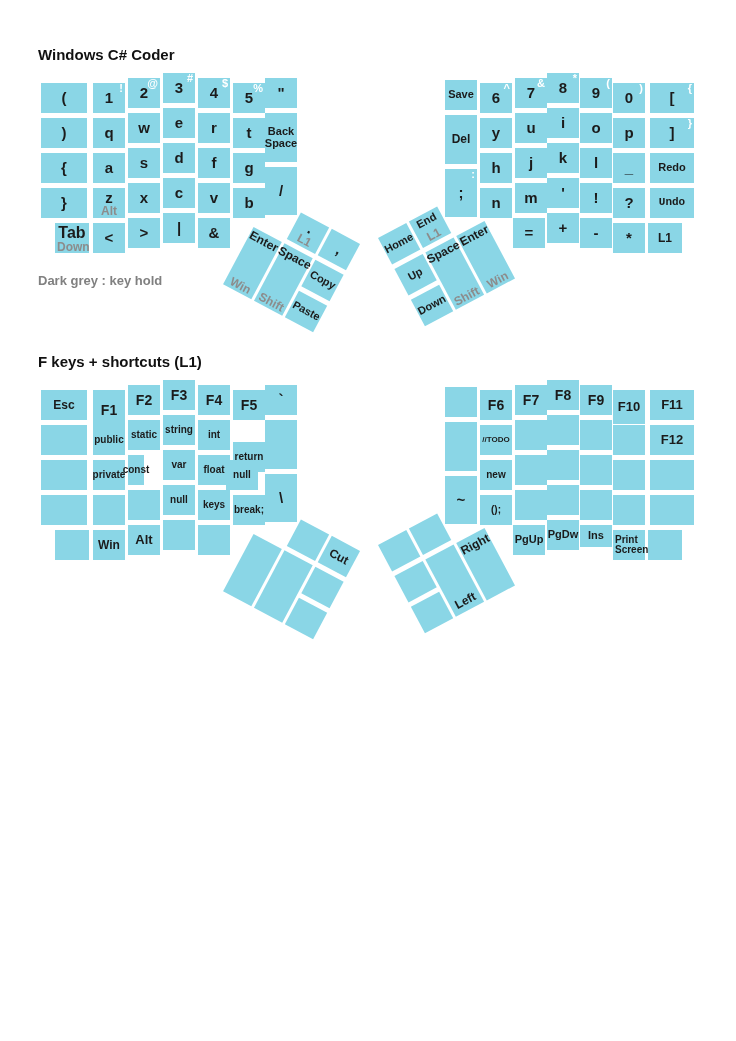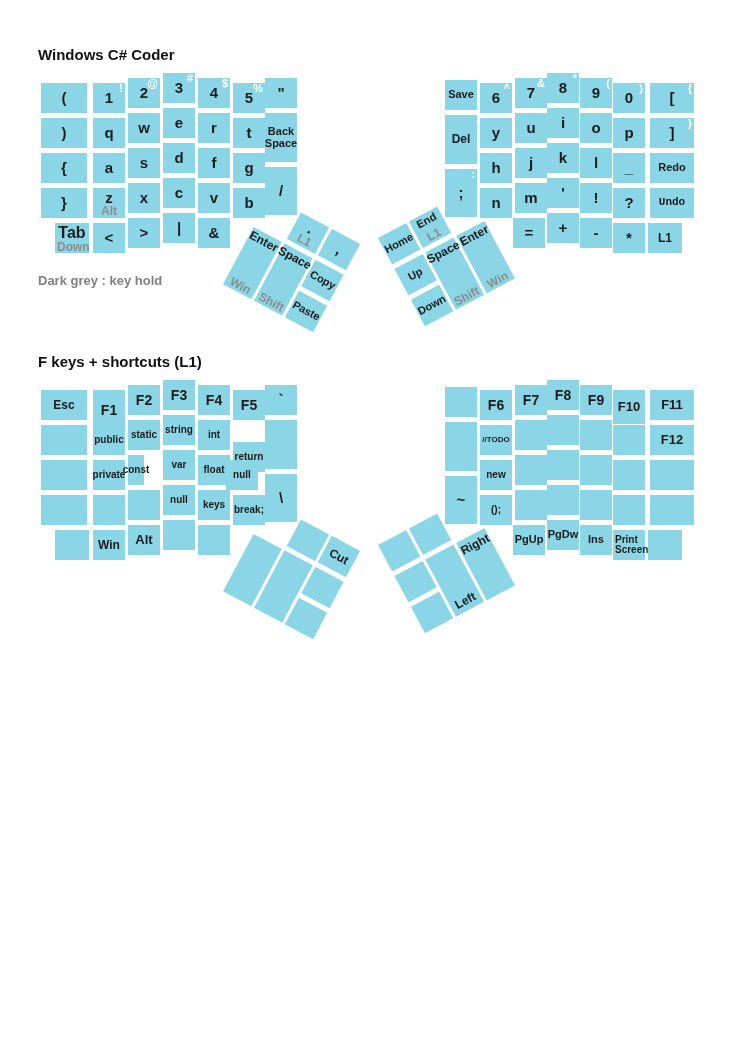--- a/index.html
+++ b/index.html
@@ -432,21 +432,21 @@
           <span class="main" style="font-size: 13px;">F12</span>
         </div>
         <div class="key" style="left: 650px; top: 460px; width: 44px; height: 30px;"></div>
         <div class="key" style="left: 650px; top: 495px; width: 44px; height: 30px;"></div>
         <div class="key" style="left: 513px; top: 525px; width: 32px; height: 30px;">
           <span class="main" style="font-size: 11px;">PgUp</span>
         </div>
         <div class="key" style="left: 547px; top: 520px; width: 32px; height: 30px;">
           <span class="main" style="font-size: 11px;">PgDw</span>
         </div>
-        <div class="key" style="left: 580px; top: 525px; width: 32px; height: 30px;">
+        <div class="key" style="left: 580px; top: 525px; width: 32px; height: 22px;">
           <span class="main" style="font-size: 11px;">Ins</span>
         </div>
         <div class="key la" style="left: 613px; top: 530px; width: 32px; height: 30px;">
           <span class="main" style="font-size: 10px;">Print
 Screen</span>
         </div>
         <div class="key" style="left: 648px; top: 530px; width: 34px; height: 30px;"></div>
       </div>
       <div class="cluster" style="transform: translate(270px, 503px) rotate(28deg);">
         <div class="key" style="left: 35px; top: 0px; width: 32px; height: 30px;"></div>

